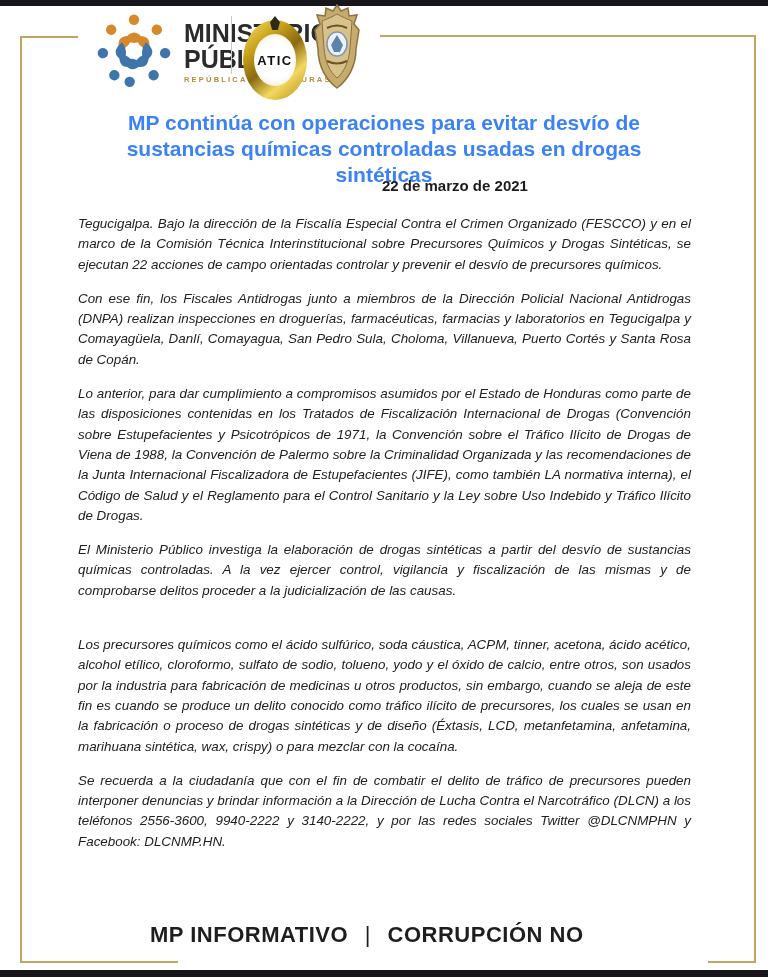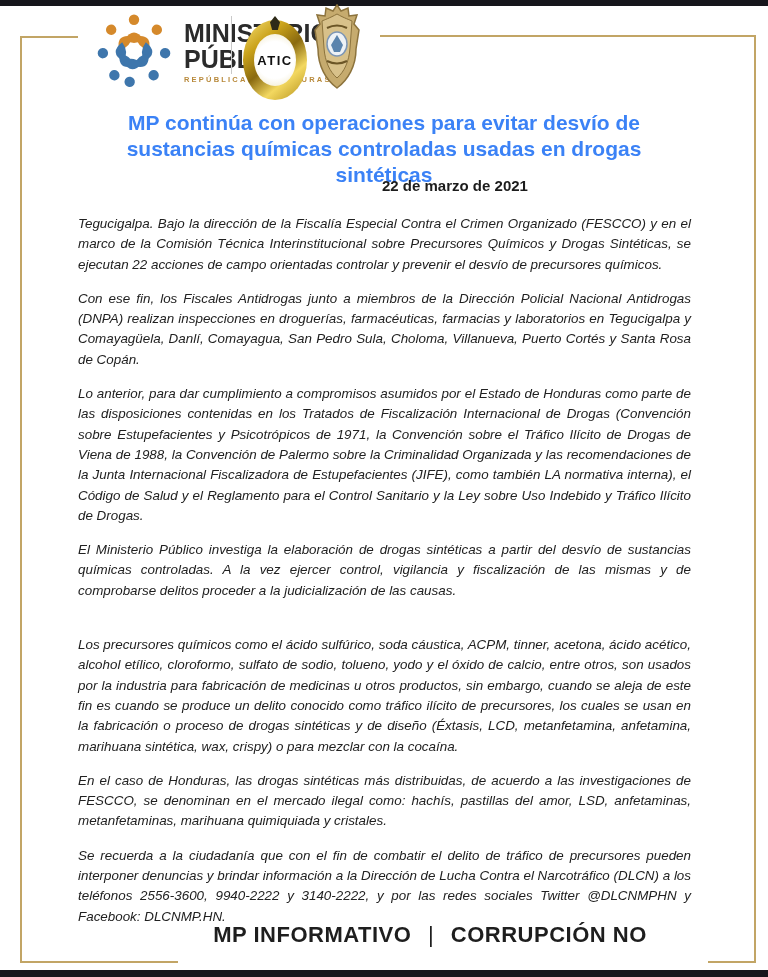--- a/index.html
+++ b/index.html
@@ -66,21 +66,21 @@
     position:absolute; left:78px; top:214px; width:613px;
     font-size:13.4px; line-height:20.3px; color:#212121;
     text-align:justify;
   }
   .article p { margin-bottom:14px;font-style:italic; }
   .article p.gap-after { margin-bottom:34px; }
 
   
   .footer-text {
     position:absolute; left:150px; top:922px; width:560px;
-    text-align:center; font-weight:bold; font-size:22px;
+    text-align:left; font-weight:bold; font-size:22px;
     color:#1e1e1e; letter-spacing:0.5px; white-space:nowrap;
   }
   .footer-text .sep { font-weight:normal; padding:0 10px; color:#1e1e1e; }
 </style>
 </head>
 <body>
 
 <div class="edge-bar top"></div>
 <div class="edge-bar bottom"></div>
 
@@ -158,21 +158,20 @@
 
 <div class="doc-title">MP continúa con operaciones para evitar desvío de sustancias químicas controladas usadas en drogas sintéticas</div>
 <div class="doc-date">22 de marzo de 2021</div>
 
 <div class="article">
   <p>Tegucigalpa. Bajo la dirección de la Fiscalía Especial Contra el Crimen Organizado (FESCCO) y en el marco de la Comisión Técnica Interinstitucional sobre Precursores Químicos y Drogas Sintéticas, se ejecutan 22 acciones de campo orientadas controlar y prevenir el desvío de precursores químicos.</p>
   <p>Con ese fin, los Fiscales Antidrogas junto a miembros de la Dirección Policial Nacional Antidrogas (DNPA) realizan inspecciones en droguerías, farmacéuticas, farmacias y laboratorios en Tegucigalpa y Comayagüela, Danlí, Comayagua, San Pedro Sula, Choloma, Villanueva, Puerto Cortés y Santa Rosa de Copán.</p>
   <p>Lo anterior, para dar cumplimiento a compromisos asumidos por el Estado de Honduras como parte de las disposiciones contenidas en los Tratados de Fiscalización Internacional de Drogas (Convención sobre Estupefacientes y Psicotrópicos de 1971, la Convención sobre el Tráfico Ilícito de Drogas de Viena de 1988, la Convención de Palermo sobre la Criminalidad Organizada y las recomendaciones de la Junta Internacional Fiscalizadora de Estupefacientes (JIFE), como también LA normativa interna), el Código de Salud y el Reglamento para el Control Sanitario y la Ley sobre Uso Indebido y Tráfico Ilícito de Drogas.</p>
   <p class="gap-after">El Ministerio Público investiga la elaboración de drogas sintéticas a partir del desvío de sustancias químicas controladas. A la vez ejercer control, vigilancia y fiscalización de las mismas y de comprobarse delitos proceder a la judicialización de las causas.</p>
   <p>Los precursores químicos como el ácido sulfúrico, soda cáustica, ACPM, tinner, acetona, ácido acético, alcohol etílico, cloroformo, sulfato de sodio, tolueno, yodo y el óxido de calcio, entre otros, son usados por la industria para fabricación de medicinas u otros productos, sin embargo, cuando se aleja de este fin es cuando se produce un delito conocido como tráfico ilícito de precursores, los cuales se usan en la fabricación o proceso de drogas sintéticas y de diseño (Éxtasis, LCD, metanfetamina, anfetamina, marihuana sintética, wax, crispy) o para mezclar con la cocaína.</p>
-  <p>En el caso de Honduras, las drogas sintéticas más distribuidas, de acuerdo a las investigaciones de FESCCO, se denominan en el mercado ilegal como: hachís, pastillas del amor, LSD, anfetaminas, metanfetaminas, marihuana quimiquiada y cristales.</p>
   <p>Se recuerda a la ciudadanía que con el fin de combatir el delito de tráfico de precursores pueden interponer denuncias y brindar información a la Dirección de Lucha Contra el Narcotráfico (DLCN) a los teléfonos 2556-3600, 9940-2222 y 3140-2222, y por las redes sociales Twitter @DLCNMPHN y Facebook: DLCNMP.HN.</p>
 </div>
 
 <div class="footer-text">
   <span>MP INFORMATIVO</span>
   <span class="sep">|</span>
   <span>CORRUPCIÓN NO</span>
 </div>
 
 </body></html>

